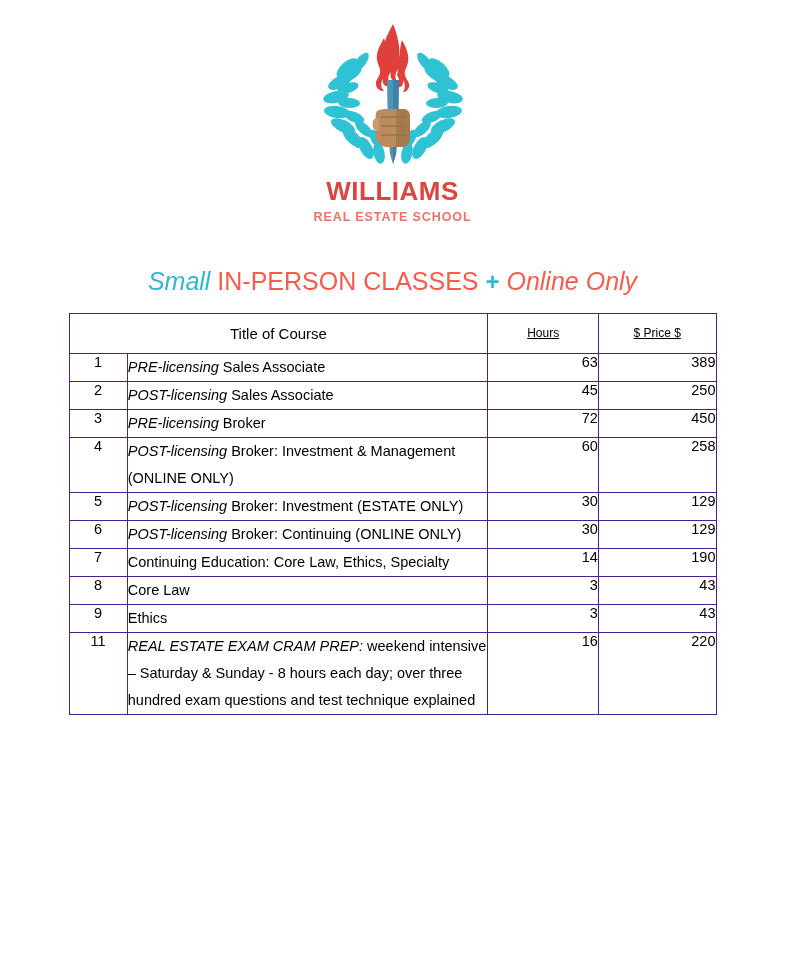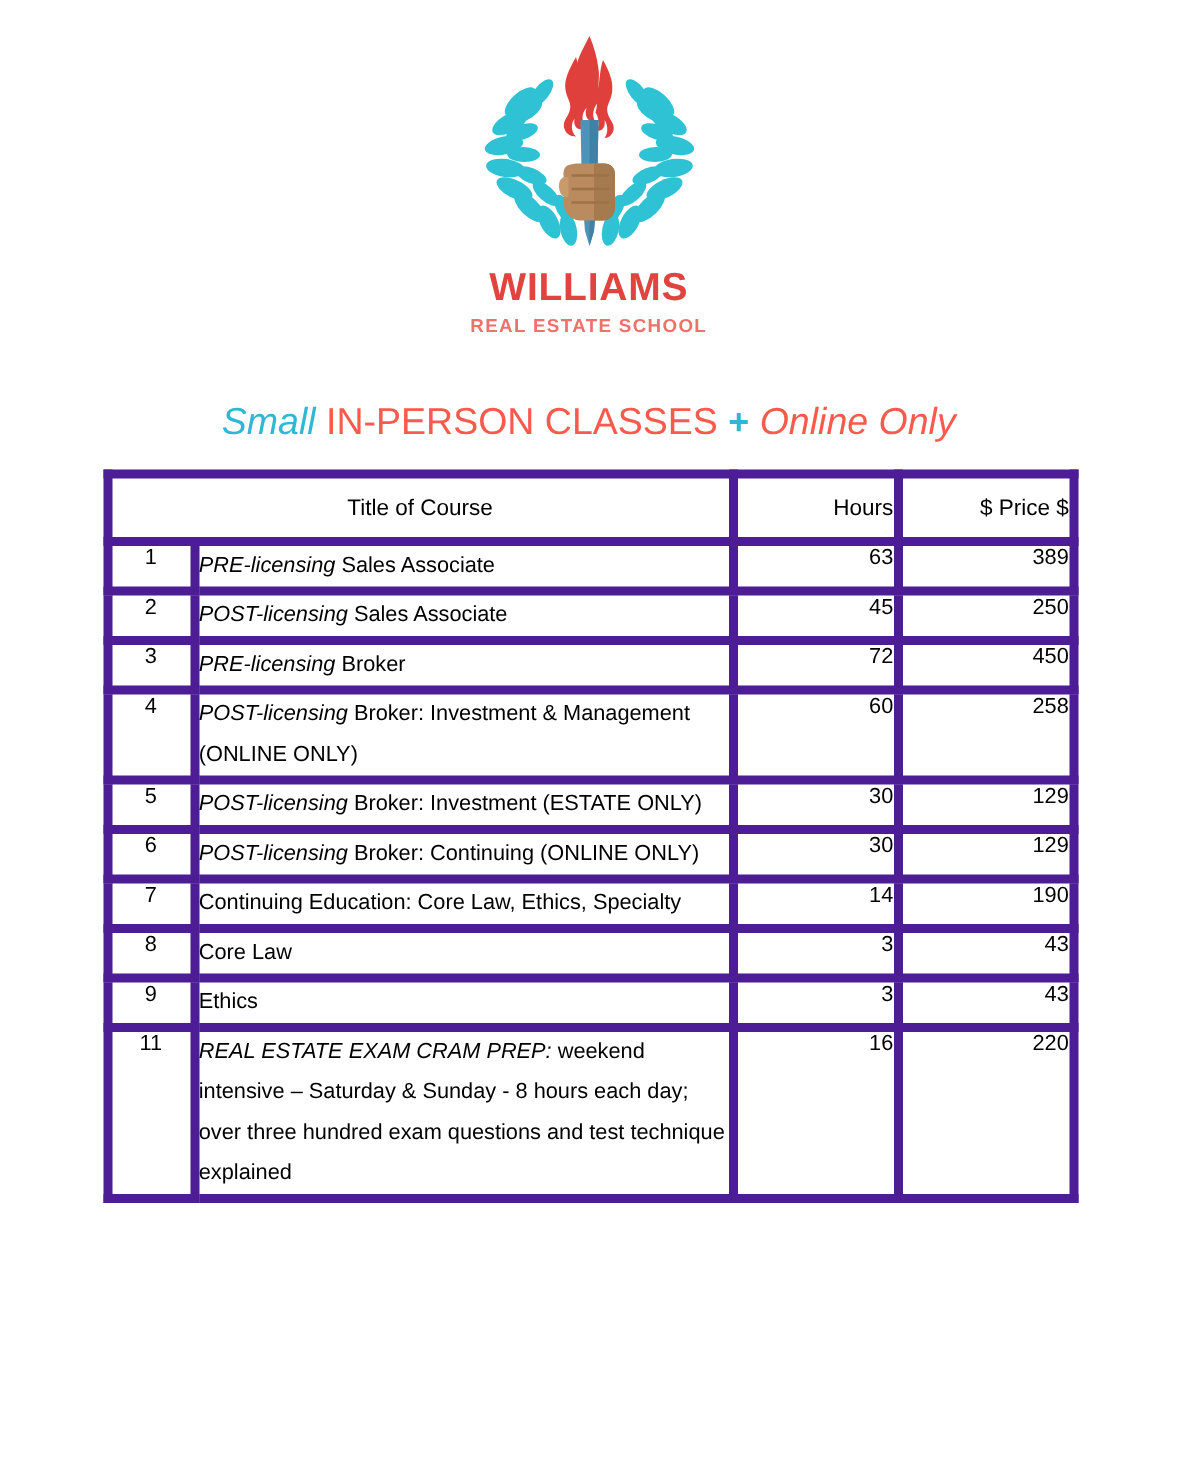--- a/index.html
+++ b/index.html
@@ -81,36 +81,37 @@
     width: 648px;
   }
   table.course-table {
     width: 648px;
     border-collapse: collapse;
     table-layout: fixed;
     font-size: 14.5px;
   }
   table.course-table th,
   table.course-table td {
-    border: 6px solid #4c1d95;
+    border: 1px solid #4c1d95;
     padding: 0;
     vertical-align: top;
     font-weight: normal;
   }
   col.c-num   { width: 58px; }
   col.c-title { width: 359px; }
   col.c-hours { width: 110px; }
   col.c-price { width: 117px; }
 
   .head-cell {
-    text-align: right;
+    text-align: center;
     height: 39px;
     line-height: 39px;
-    font-size: 15px;
+    font-size: 12px;
     vertical-align: middle;
+    text-decoration: underline;
   }
   .head-title {
     text-align: center;
     height: 39px;
     line-height: 39px;
     font-size: 15px;
     vertical-align: middle;
   }
 
   td.num {

